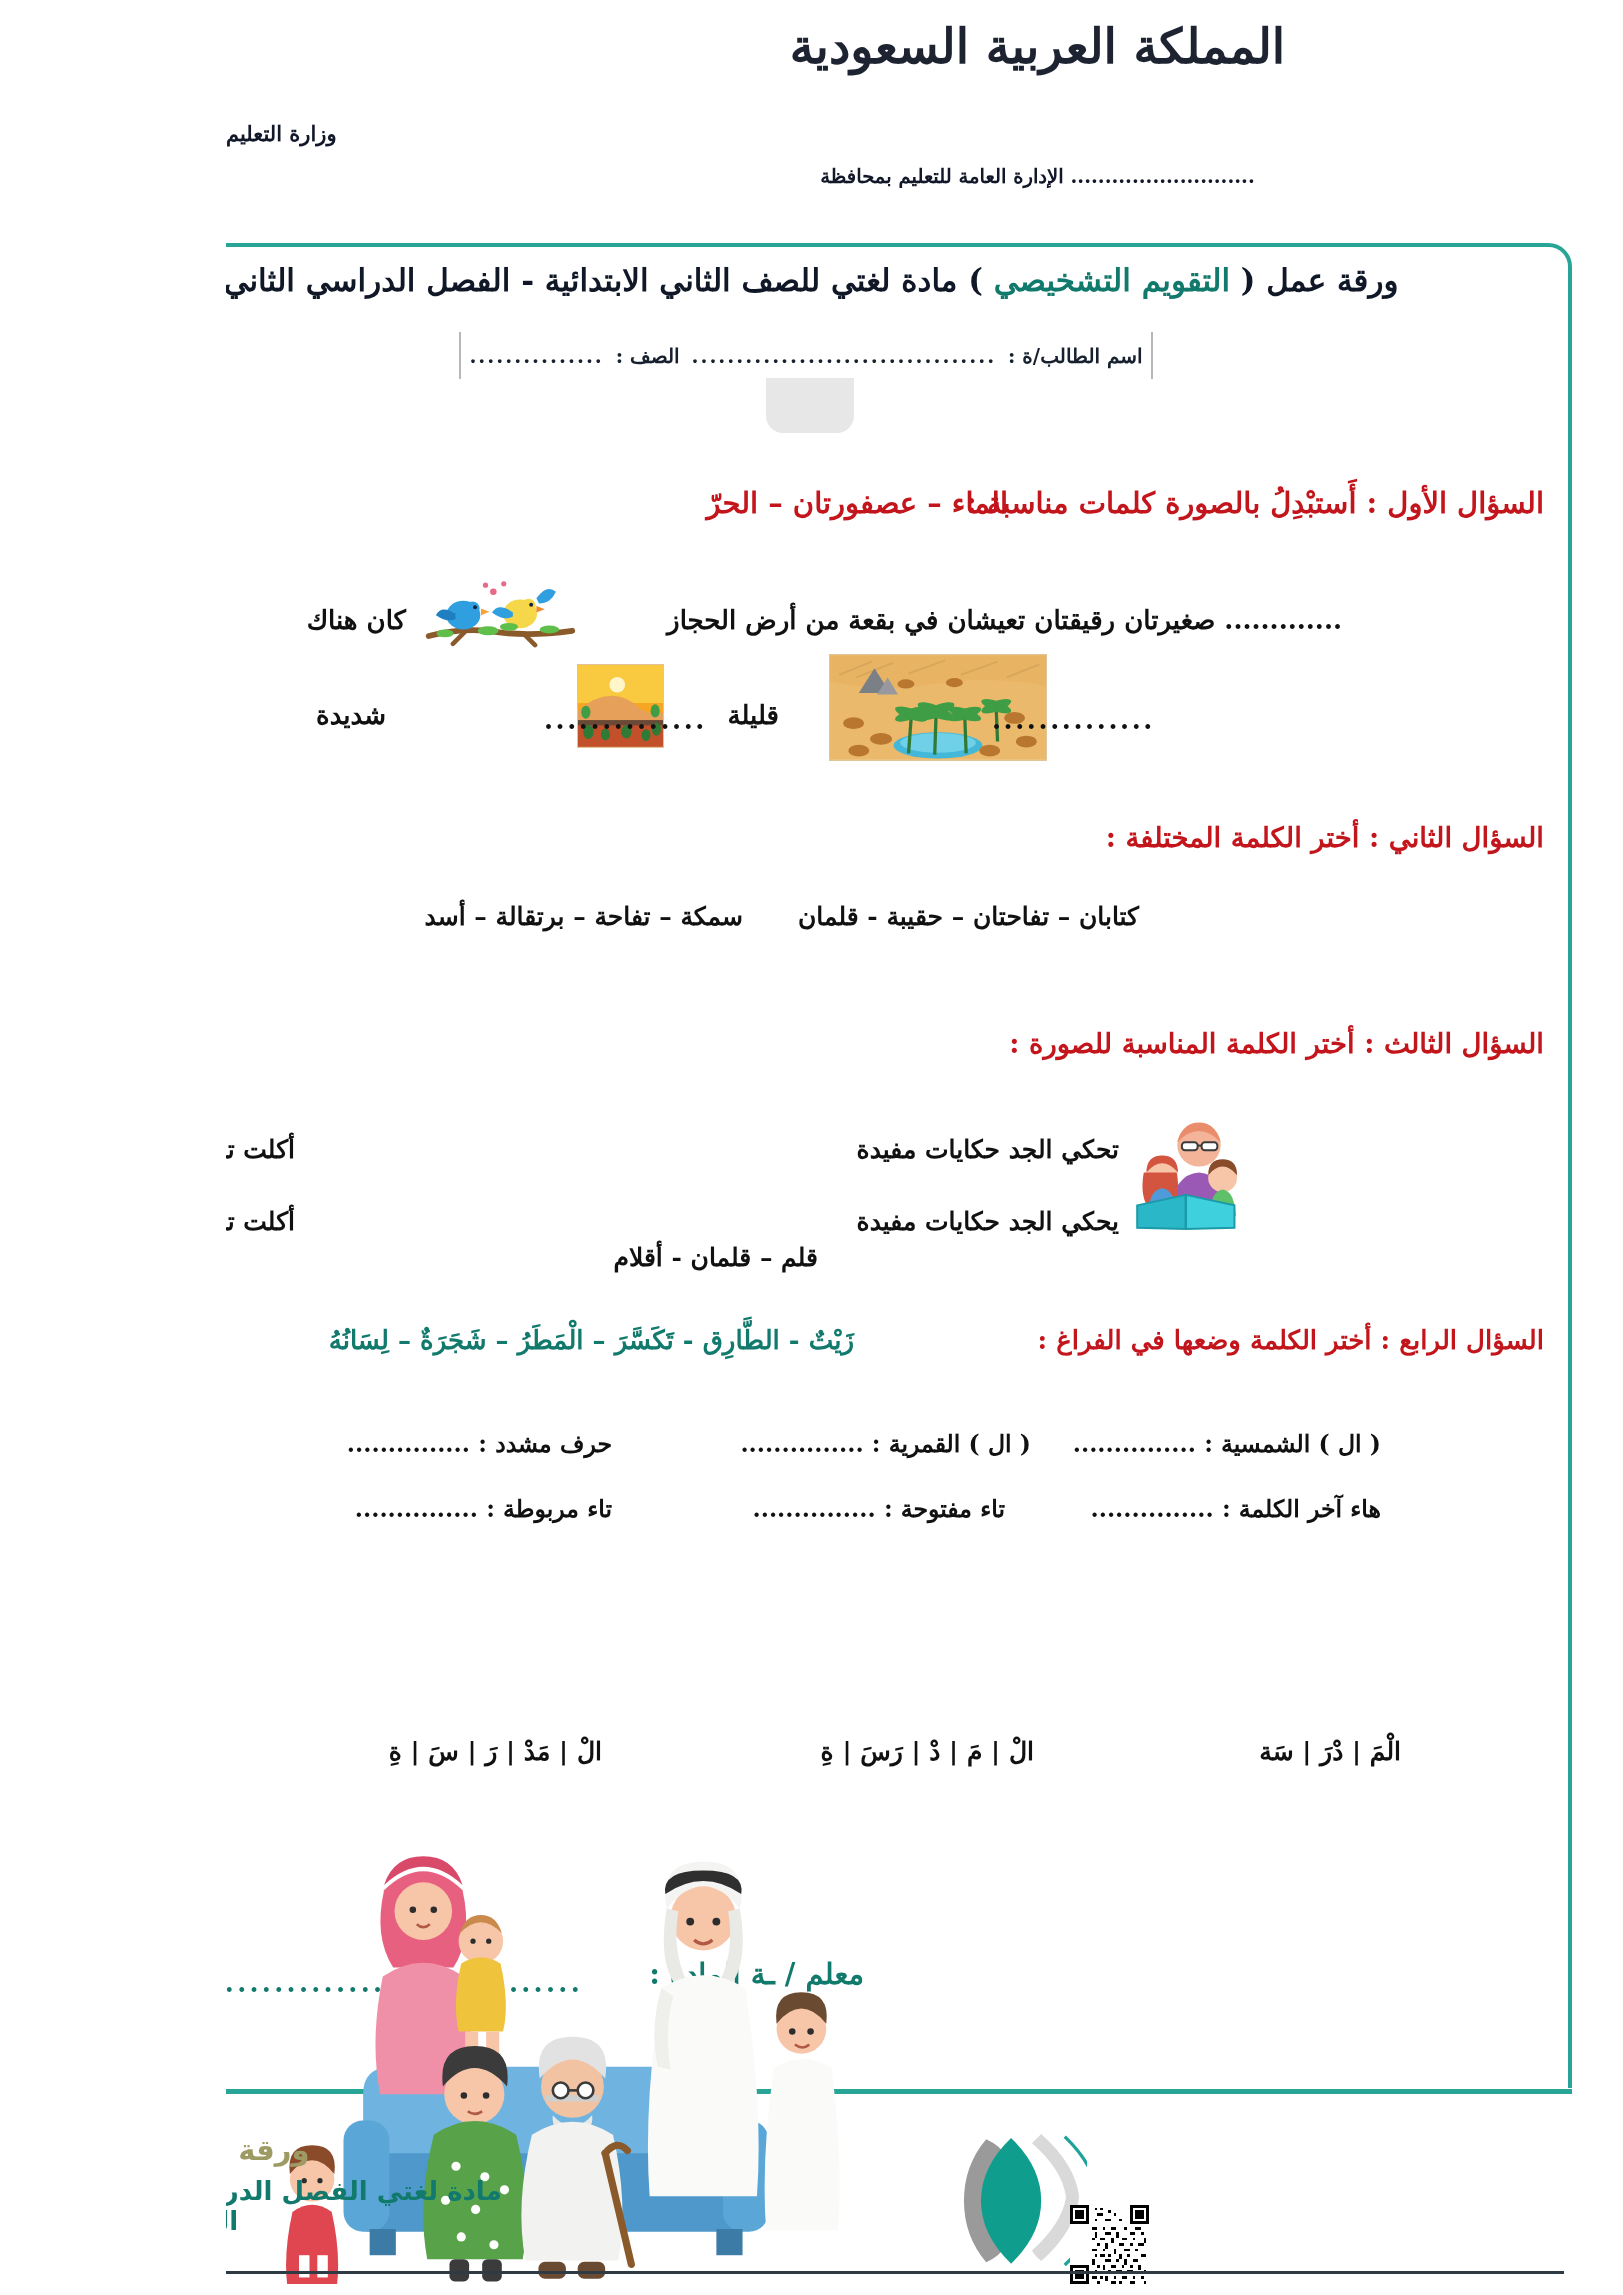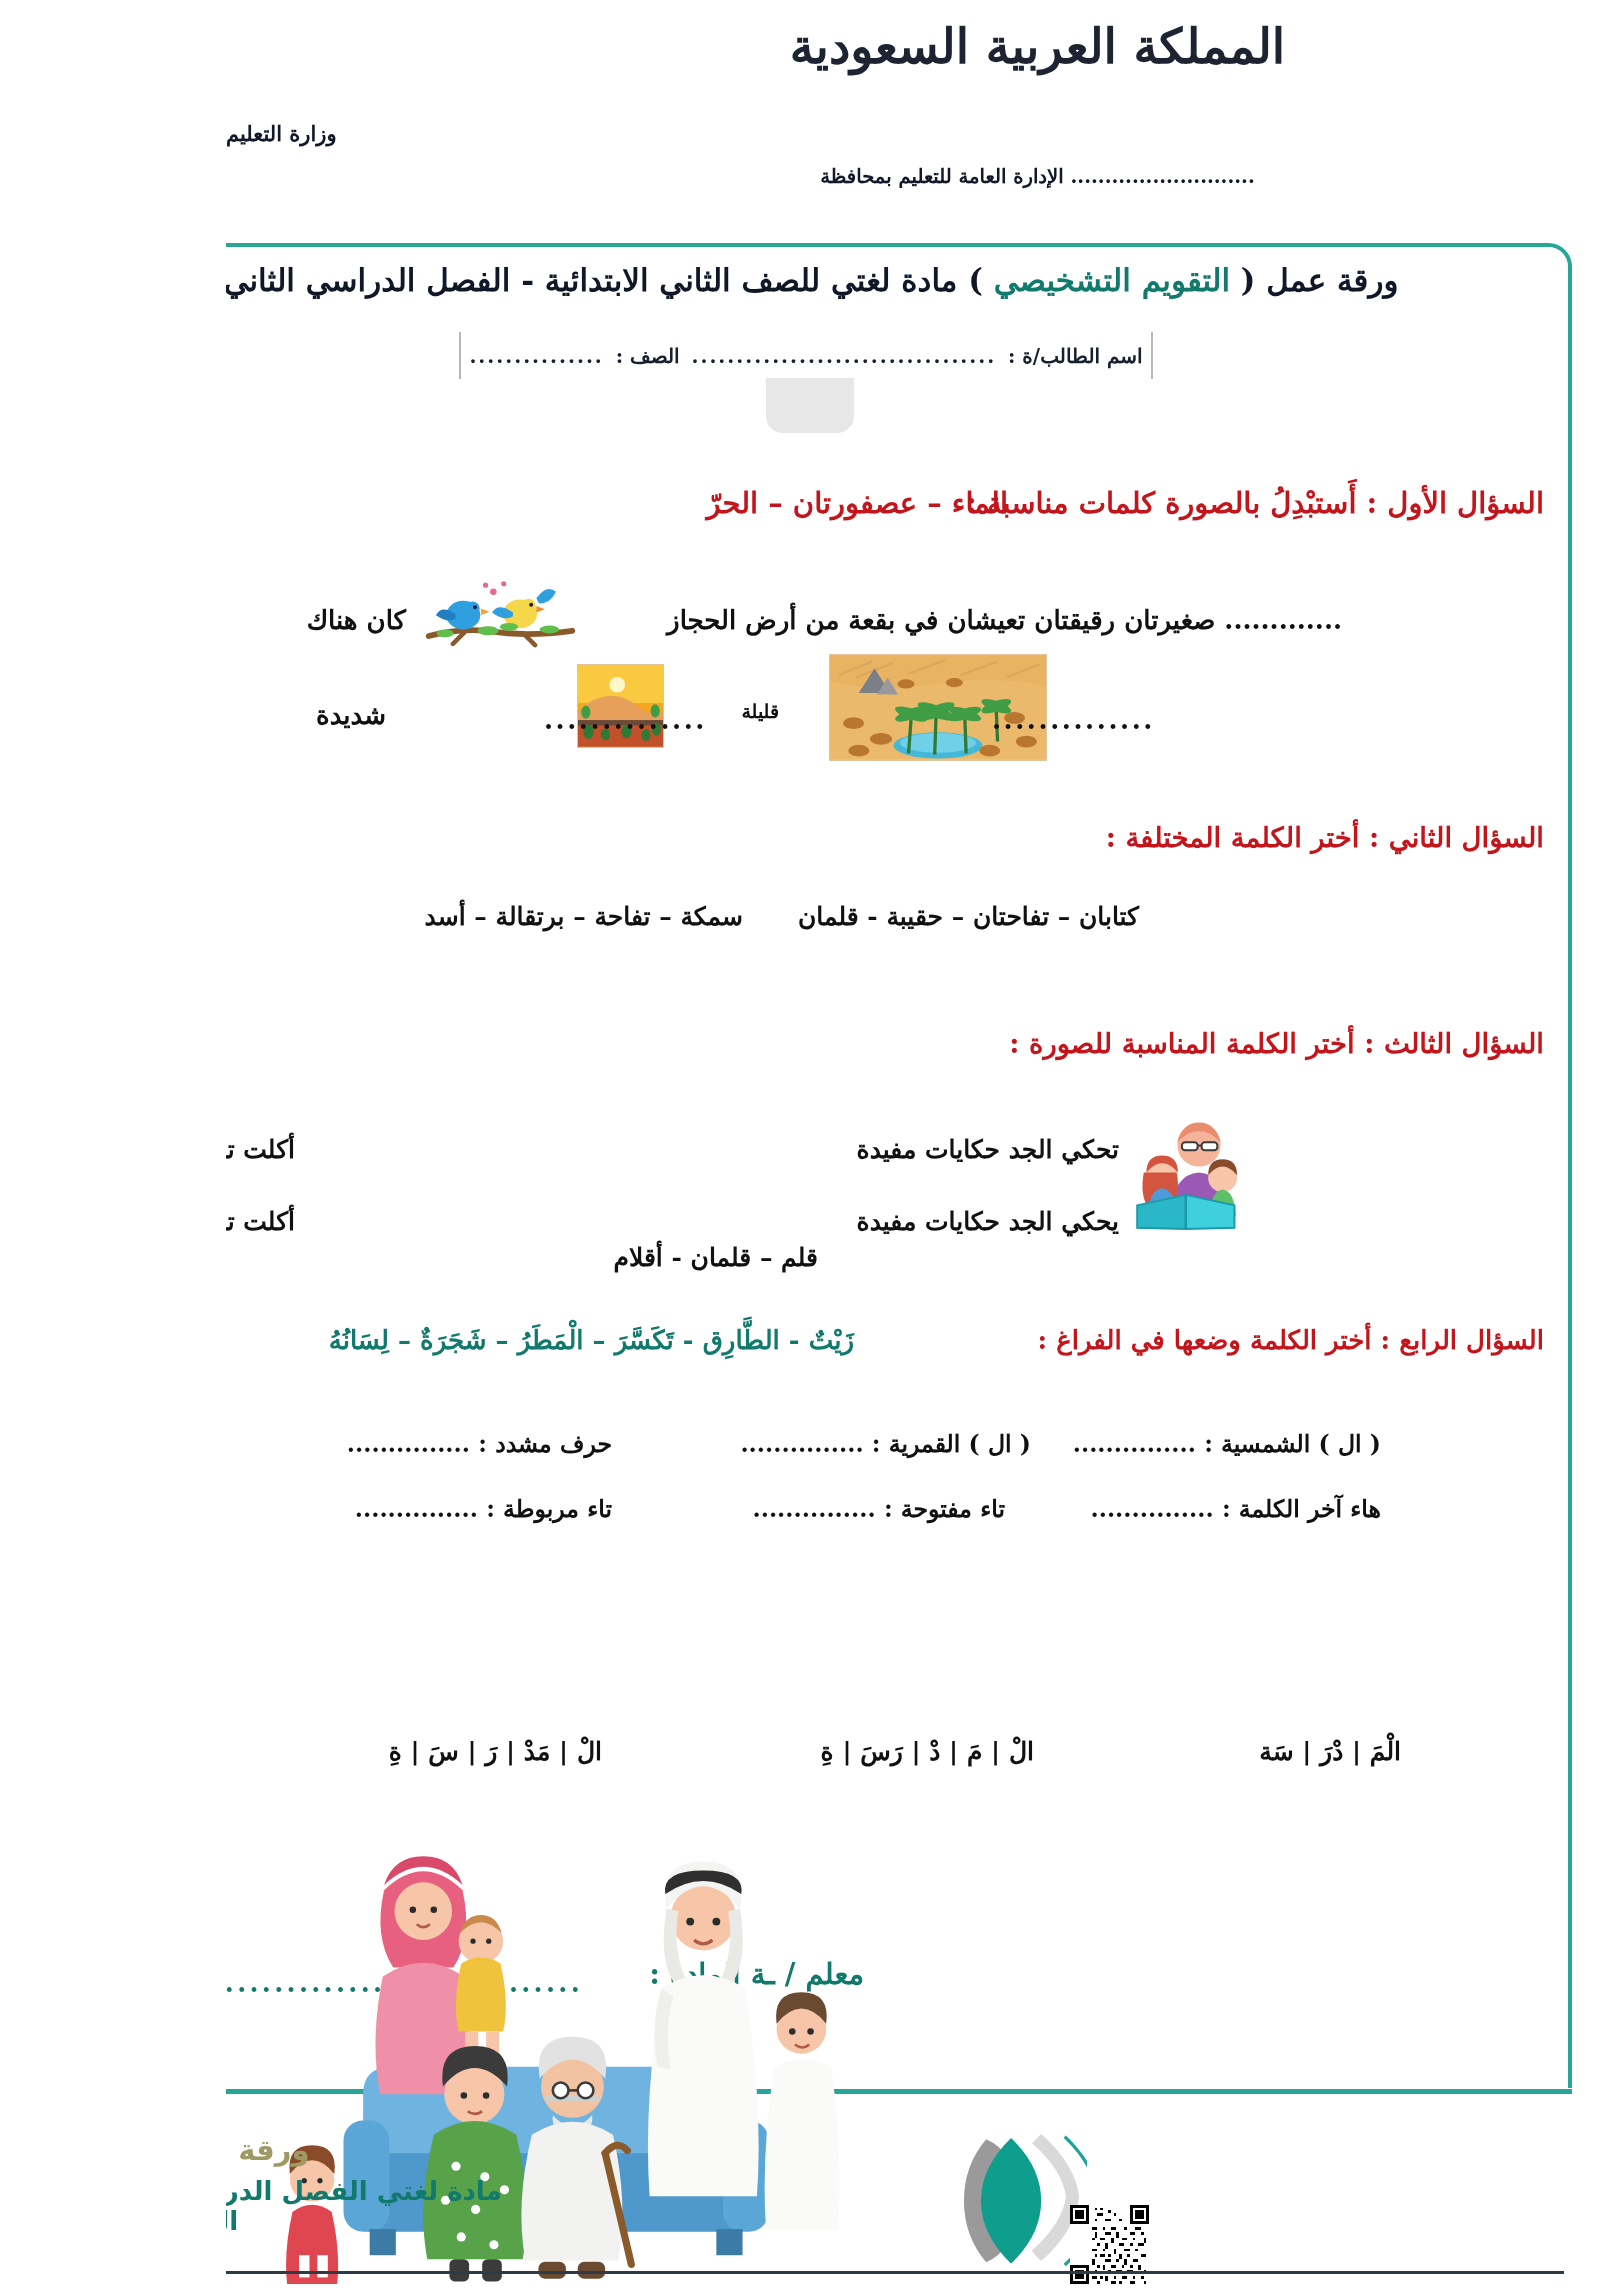--- a/index.html
+++ b/index.html
@@ -160,21 +160,21 @@
     white-space: nowrap;
   }
 
   
   #q1-head { top: 486px; right: 79px; font-size: 29px; }
   #q1-words { top: 486px; right: 615px; font-size: 29px; color: #c3161c; }
   #q1-line1 { top: 605px; right: 281px; font-size: 26px; }
   #q1-hena  { top: 605px; right: 1217px; font-size: 26px; }
   #q1-shadida { top: 700px; right: 1237px; font-size: 26px; }
   #q1-blank-a { top: 705px; right: 916px; font-size: 26px; letter-spacing: 2.6px; }
-  #q1-qalila { top: 700px; right: 844px; font-size: 19px; }
+  #q1-qalila { top: 700px; right: 844px; font-size: 26px; }
   #q1-blank-b { top: 705px; right: 468px; font-size: 26px; letter-spacing: 2.6px; }
 
   
   .img-birds {
     position: absolute; top: 576px; right: 1047px; width: 151px; height: 75px;
   }
   .img-desert {
     position: absolute; top: 664px; right: 959px; width: 85px; height: 82px;
     border: 0.7px solid #e2c49a;
   }

